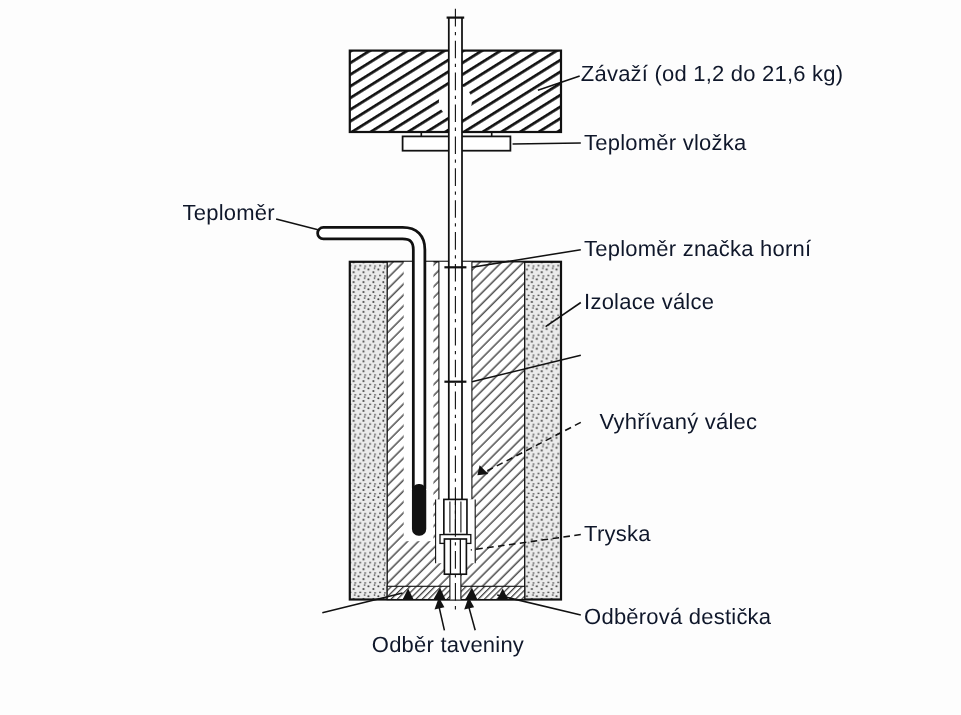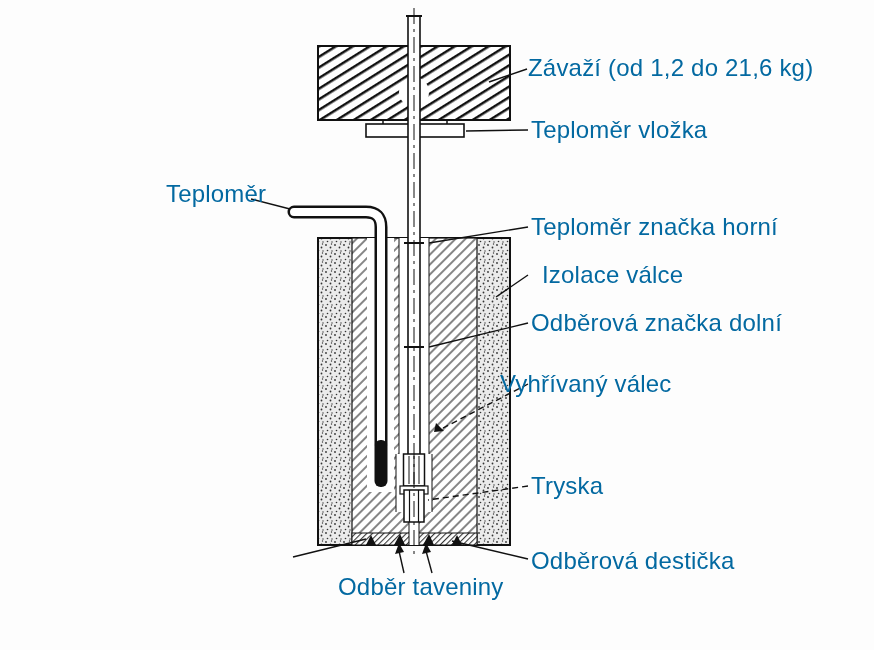--- a/index.html
+++ b/index.html
@@ -15,33 +15,33 @@
     overflow: hidden;
     font-family: "Liberation Sans", sans-serif;
   }
   #diagram-svg {
     position: absolute;
     left: 0;
     top: 0;
   }
   .lbl {
     position: absolute;
-    font-size: 24px;
+    font-size: 20px;
     line-height: 22px;
-    color: #0369a1;
+    color: #0f172a;
     white-space: nowrap;
     letter-spacing: 0.2px;
   }
   .lbl-zavazi            { left: 528px; top: 57px;  }
   .lbl-izolacni-vlozka   { left: 531px; top: 119px; }
   .lbl-teplomer          { left: 166px; top: 183px; }
   .lbl-znacka-horni      { left: 531px; top: 216px; }
-  .lbl-izolace-valce     { left: 531px; top: 264px; margin-left: 11px; }
+  .lbl-izolace-valce     { left: 531px; top: 264px; }
   .lbl-znacka-dolni      { left: 531px; top: 312px; }
-  .lbl-vyhrivany-valec   { left: 500px; top: 373px; }
+  .lbl-vyhrivany-valec   { left: 545px; top: 373px; }
   .lbl-tryska            { left: 531px; top: 475px; }
   .lbl-izolacni-desticka { left: 531px; top: 550px; }
   .lbl-drzak-trysky      { left: 167px; top: 548px; }
   .lbl-odber-taveniny    { left: 338px; top: 576px; }
 </style>
 </head>
 <body>
 
 <div id="stage">
 
@@ -168,19 +168,18 @@
       <line x1="432" y1="573" x2="426" y2="551"></line>
       <polygon points="422,554 426,543 431,552" fill="#111" stroke="none"></polygon>
     </g>
   </svg>
 
   <div class="lbl lbl-zavazi">Závaží (od 1,2 do 21,6 kg)</div>
   <div class="lbl lbl-izolacni-vlozka">Teploměr vložka</div>
   <div class="lbl lbl-teplomer">Teploměr</div>
   <div class="lbl lbl-znacka-horni">Teploměr značka horní</div>
   <div class="lbl lbl-izolace-valce">Izolace válce</div>
-  <div class="lbl lbl-znacka-dolni">Odběrová značka dolní</div>
   <div class="lbl lbl-vyhrivany-valec">Vyhřívaný válec</div>
   <div class="lbl lbl-tryska">Tryska</div>
   <div class="lbl lbl-izolacni-desticka">Odběrová destička</div>
   <div class="lbl lbl-odber-taveniny">Odběr taveniny</div>
 
 </div>
 
 </body></html>

